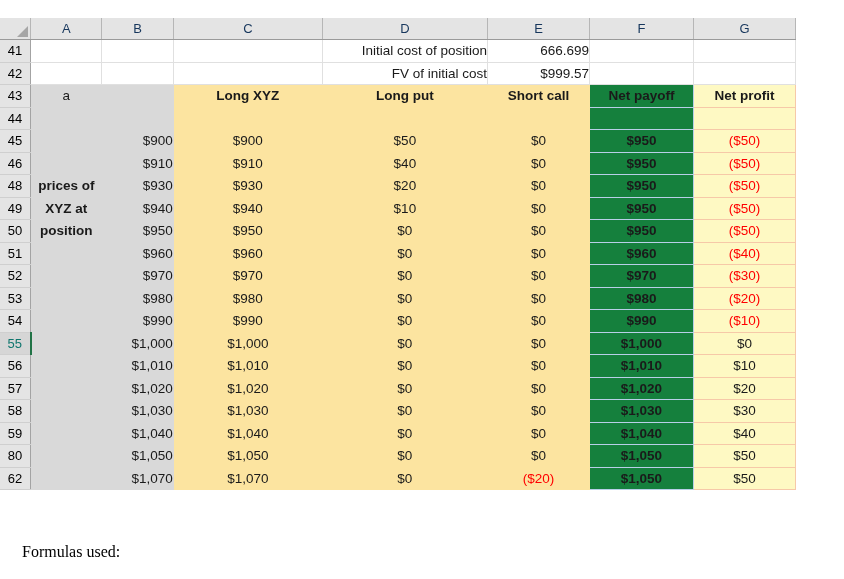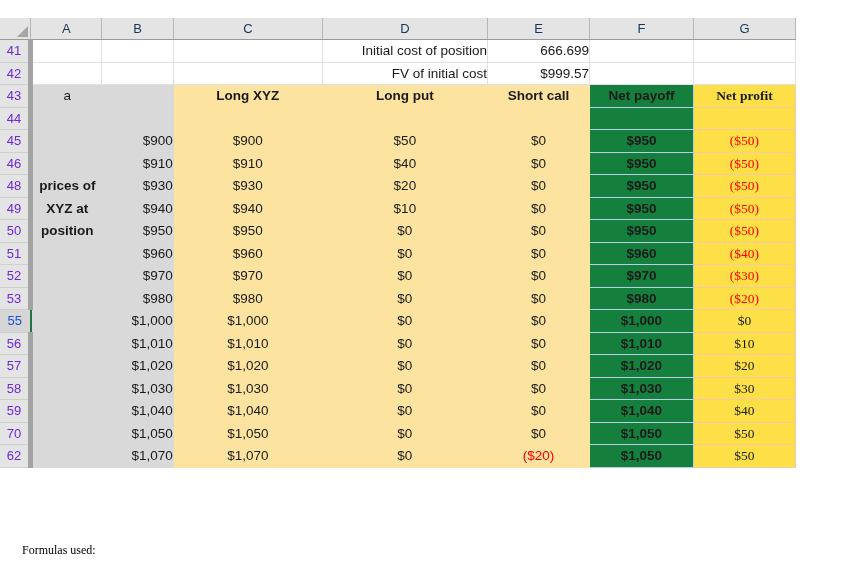--- a/index.html
+++ b/index.html
@@ -64,29 +64,29 @@
     bottom: 2px;
     width: 0;
     height: 0;
     border-left: 11px solid transparent;
     border-bottom: 11px solid #a6a6a6;
   }
 
   
   td.rowhead {
     background: #e4e4e4;
-    border-right: 5px solid #a3a3a3;
+    border-right: 1px solid #a3a3a3;
     border-bottom: 1px solid #cfcfcf;
-    color: #6d28d9;
+    color: #000000;
     font-size: 13px;
     text-align: center;
     width: 30px;
   }
   td.rowhead.active {
-    color: #1d4ed8;
+    color: #0f766e;
     background: #d6d6d6;
     border-right: 2px solid #217346;
   }
 
   
   td.cell {
     border-right: 1px solid #e0e0e0;
     border-bottom: 1px solid #e0e0e0;
     background: #ffffff;
     padding: 0 5px;
@@ -94,38 +94,38 @@
   }
   td.cell.l { text-align: right; }
   td.cell.c { text-align: center; }
   td.cell.b { font-weight: bold; }
   td.cell.neg { color: #ff0000; margin-left: 36px; }
 
   
   td.fill-gray   { background: #d9d9d9; border-right-color: #d9d9d9; border-bottom-color: #d9d9d9; }
   td.fill-yellow { background: #fce4a0; border-right-color: #fce4a0; border-bottom-color: #fce4a0; }
   td.fill-blue   { background: #15803d; border-right-color: #b8cfe8; border-bottom-color: #b8cfe8; }
-  td.fill-peach  { background: #fde047; border-right-color: #f6c9a8; border-bottom-color: #f6c9a8; font-family: Liberation Serif, serif; }
+  td.fill-peach  { background: #fef9c3; border-right-color: #f6c9a8; border-bottom-color: #f6c9a8; }
 
   
   col.w-rh { width: 30px; }
   col.w-a  { width: 70px; }
   col.w-b  { width: 70px; }
   col.w-c  { width: 146px; }
   col.w-d  { width: 162px; }
   col.w-e  { width: 100px; }
   col.w-f  { width: 102px; }
   col.w-g  { width: 100px; }
 
   #formulas-note {
     position: absolute;
     left: 22px;
     top: 543px;
     font-family: "Liberation Serif", serif;
-    font-size: 12px;
+    font-size: 16px;
     color: #000000;
   }
 </style>
 </head>
 <body>
 
 <div id="sheet">
   <table class="grid">
     <colgroup>
       <col class="w-rh">
@@ -264,20 +264,30 @@
           <td class="rowhead">53</td>
           <td class="cell fill-gray"></td>
           <td class="cell fill-gray">$980</td>
           <td class="cell c fill-yellow">$980</td>
           <td class="cell c fill-yellow">$0</td>
           <td class="cell c fill-yellow">$0</td>
           <td class="cell c b fill-blue">$980</td>
           <td class="cell c fill-peach neg">($20)</td>
         </tr>
         <tr>
+          <td class="rowhead">54</td>
+          <td class="cell fill-gray"></td>
+          <td class="cell fill-gray">$990</td>
+          <td class="cell c fill-yellow">$990</td>
+          <td class="cell c fill-yellow">$0</td>
+          <td class="cell c fill-yellow">$0</td>
+          <td class="cell c b fill-blue">$990</td>
+          <td class="cell c fill-peach neg">($10)</td>
+        </tr>
+        <tr>
           <td class="rowhead active">55</td>
           <td class="cell fill-gray"></td>
           <td class="cell fill-gray">$1,000</td>
           <td class="cell c fill-yellow">$1,000</td>
           <td class="cell c fill-yellow">$0</td>
           <td class="cell c fill-yellow">$0</td>
           <td class="cell c b fill-blue">$1,000</td>
           <td class="cell c fill-peach">$0</td>
         </tr>
         <tr>
@@ -314,21 +324,21 @@
           <td class="rowhead">59</td>
           <td class="cell fill-gray"></td>
           <td class="cell fill-gray">$1,040</td>
           <td class="cell c fill-yellow">$1,040</td>
           <td class="cell c fill-yellow">$0</td>
           <td class="cell c fill-yellow">$0</td>
           <td class="cell c b fill-blue">$1,040</td>
           <td class="cell c fill-peach">$40</td>
         </tr>
         <tr>
-          <td class="rowhead">70</td>
+          <td class="rowhead">80</td>
           <td class="cell fill-gray"></td>
           <td class="cell fill-gray">$1,050</td>
           <td class="cell c fill-yellow">$1,050</td>
           <td class="cell c fill-yellow">$0</td>
           <td class="cell c fill-yellow">$0</td>
           <td class="cell c b fill-blue">$1,050</td>
           <td class="cell c fill-peach">$50</td>
         </tr>
         <tr>
           <td class="rowhead">62</td>

